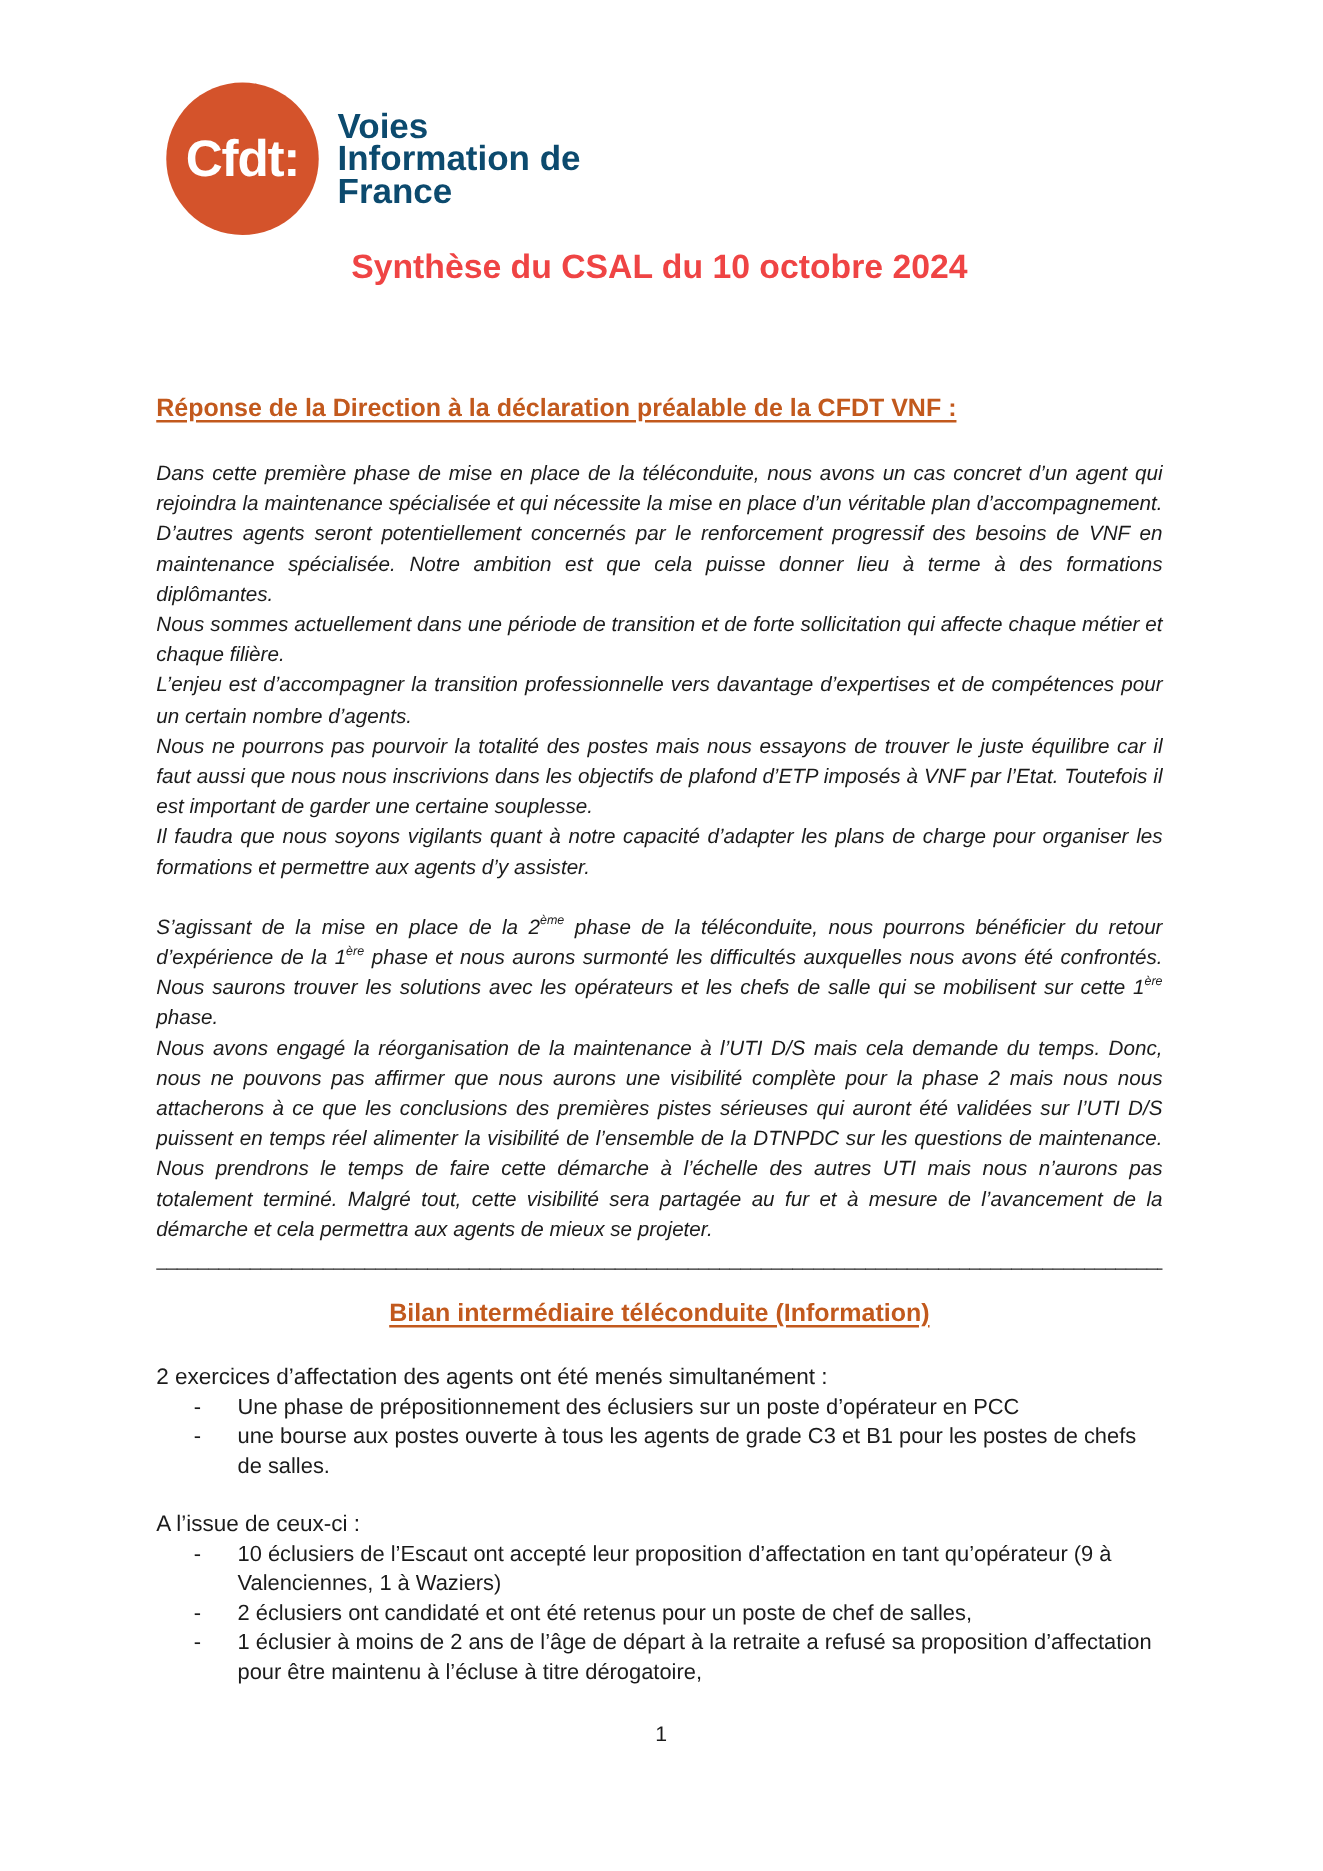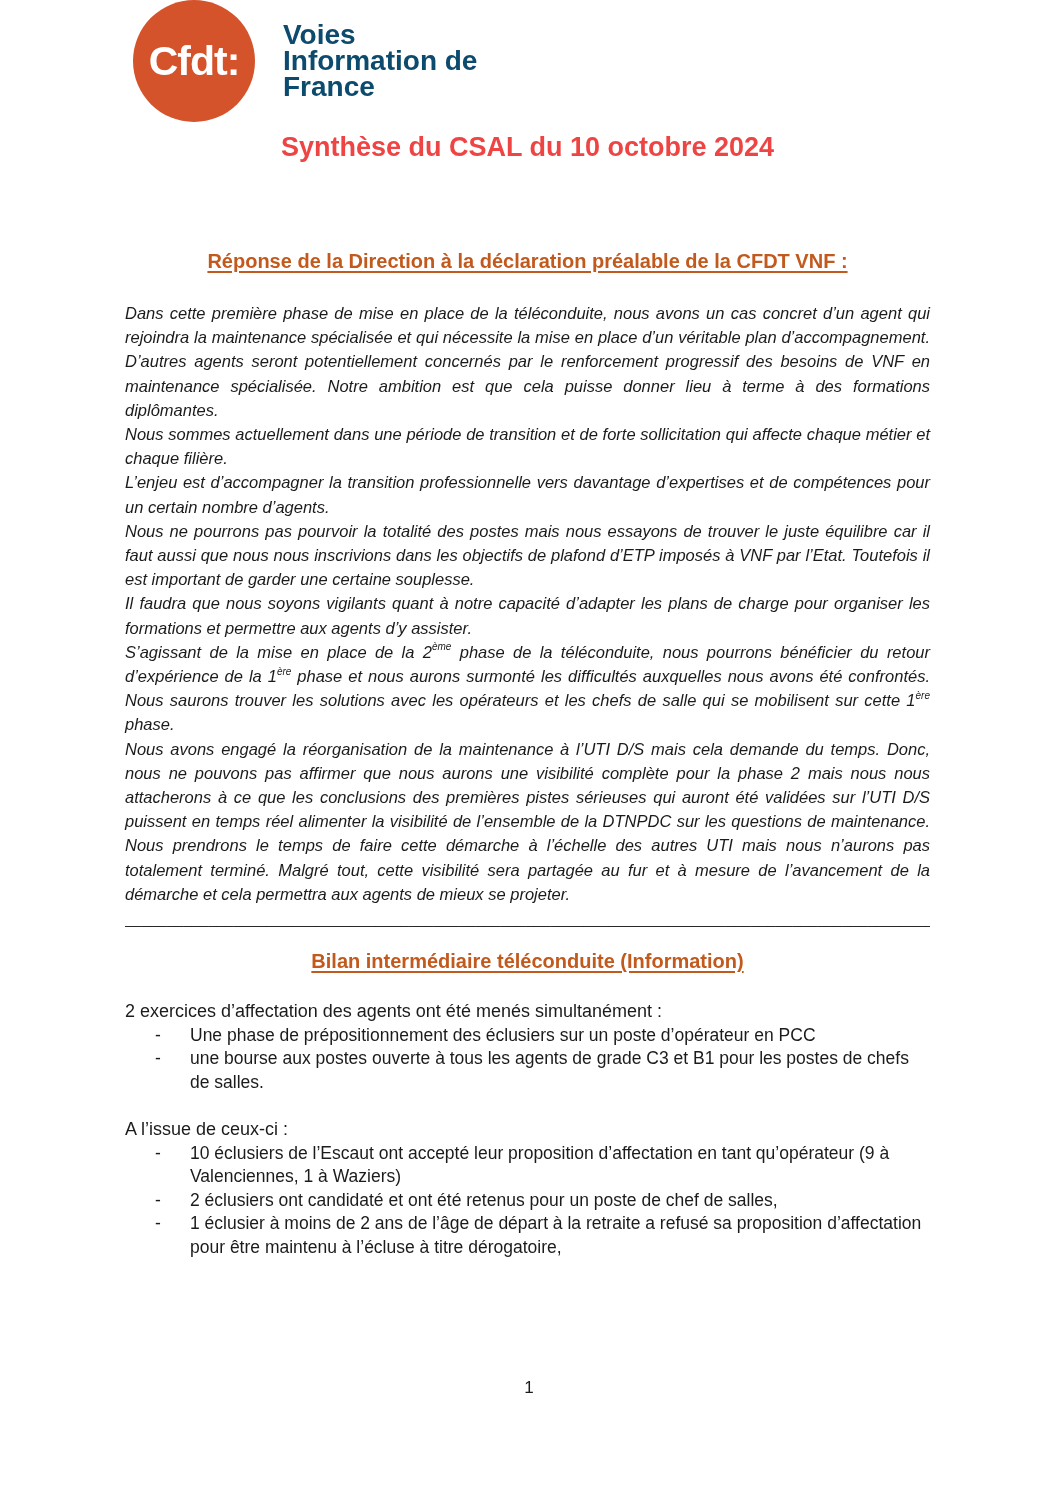--- a/index.html
+++ b/index.html
@@ -11,21 +11,22 @@
     overflow: hidden;
     font-family: "Liberation Sans", sans-serif;
     color: #1b1b1b;
   }
   .page { padding: 0 128px 0 125px; }
 
   
   .logo-row {
     display: flex;
     align-items: center;
-    gap: 28px;
+    gap: 15px;
+    padding-top: 66px;
     margin-left: 8px;
   }
   .logo-circle {
     width: 122px;
     height: 122px;
     border-radius: 50%;
     background: #d4532b;
     display: flex;
     align-items: center;
     justify-content: center;
@@ -55,39 +56,39 @@
   }
   .sec-heading {
     margin: 0;
     color: #c2591d;
     font-size: 20px;
     line-height: 26px;
     font-weight: bold;
     text-decoration: underline;
     text-underline-offset: 3px;
   }
-  .sec1-heading { margin-top: 84px; text-align: center; }
+  .sec1-heading { margin-top: 84px; text-align: left; }
   .sec2-heading { margin-top: 18px; text-align: center; }
 
   
   .paragraphs { margin-top: 27px; }
   .body-par {
     margin: 0;
     font-style: italic;
     font-size: 16.5px;
     line-height: 24.2px;
     text-align: justify;
   }
   .body-par sup {
     font-size: 10px;
     line-height: 0;
     position: relative;
     top: -1px;
   }
-  .space-before { }
+  .space-before { margin-top: 24px; }
 
   
   .divider {
     margin-top: 6px;
     white-space: nowrap;
     overflow: hidden;
     font-size: 15px;
     line-height: 14px;
     height: 18px;
     color: #161616;

